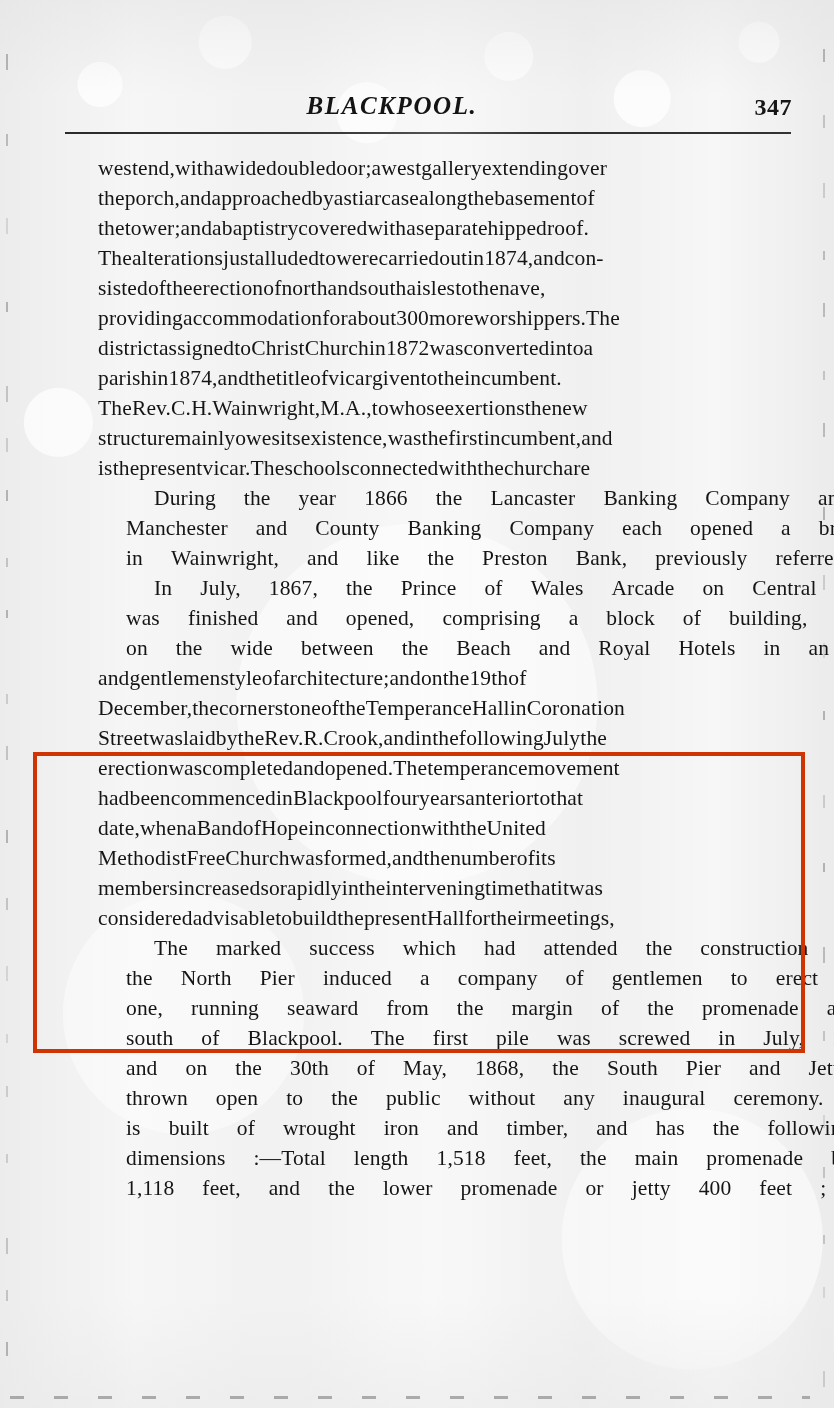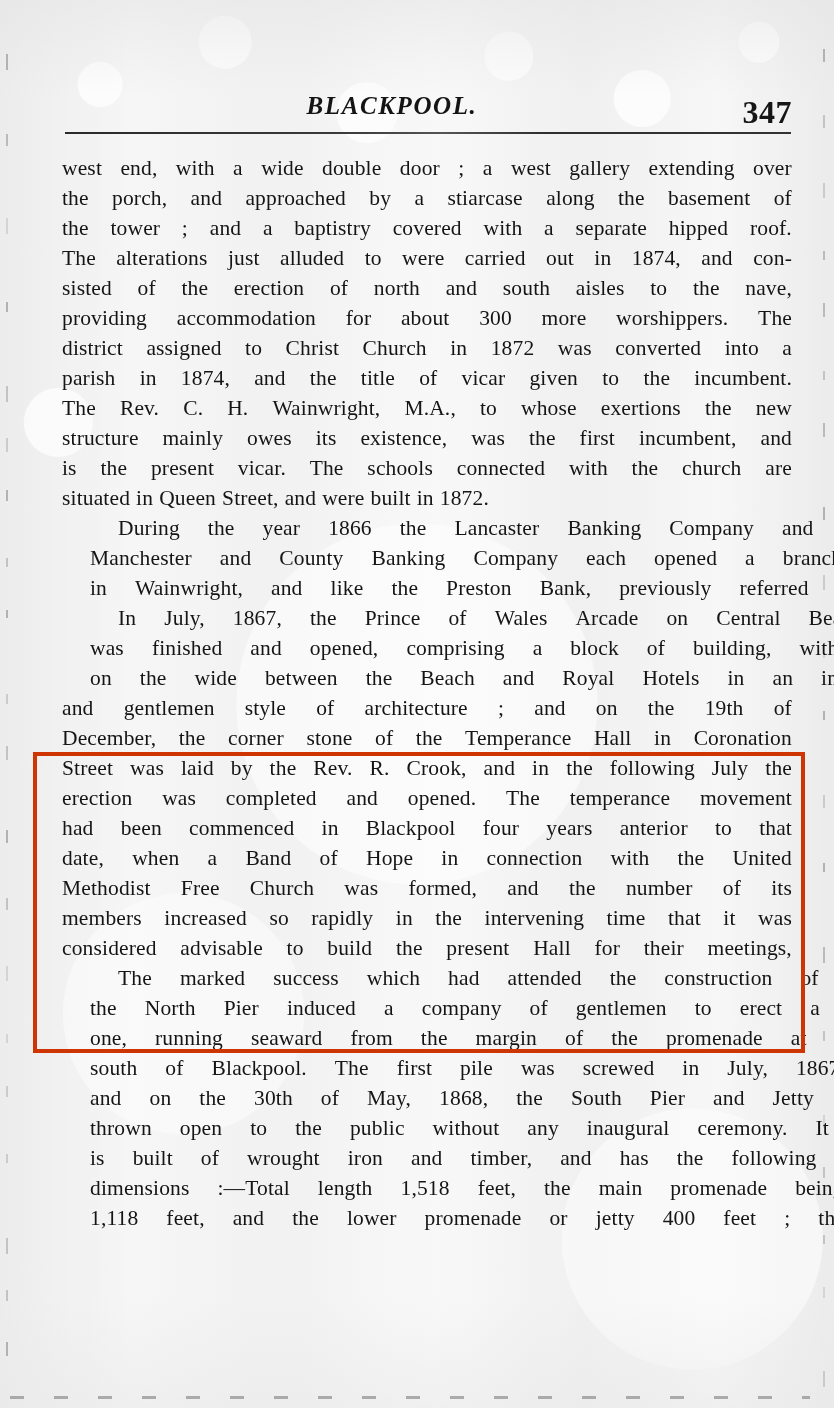--- a/index.html
+++ b/index.html
@@ -96,21 +96,21 @@
     font-weight: 700;
     font-size: 25px;
     letter-spacing: 1.6px;
     color: #141414;
     white-space: nowrap;
   }
   .head-folio {
     position: absolute;
     right: 0;
     top: 2px;
-    font-size: 32px;
+    font-size: 24px;
     font-weight: 600;
     color: #161616;
     letter-spacing: .5px;
   }
   .head-rule {
     position: absolute;
     left: 65px;
     top: 132px;
     width: 726px;
     height: 2px;
@@ -137,22 +137,23 @@
   }
   p.para.indent { text-indent: 28px; }
 
   
   .line {
     display: block;
     white-space: nowrap;
   }
   .line.j {
     display: flex;
-    justify-content: space-between;
+    justify-content: flex-start;
     white-space: nowrap;
+    margin-left: 36px;
   }
   .line.j > span { display: inline-block; }
   .line.ind { padding-left: 28px; }
 
   
   .highlight-box {
     position: absolute;
     left: 33px;
     top: 752px;
     width: 772px;
@@ -364,21 +365,20 @@
           <span>present</span>
           <span>vicar.</span>
           <span>The</span>
           <span>schools</span>
           <span>connected</span>
           <span>with</span>
           <span>the</span>
           <span>church</span>
           <span>are</span>
         </span>
-        <span class="line">situated in Queen Street, and were built in 1872.</span>
       </p>
       <p class="para indent">
         <span class="line j ind">
           <span>During</span>
           <span>the</span>
           <span>year</span>
           <span>1866</span>
           <span>the</span>
           <span>Lancaster</span>
           <span>Banking</span>

